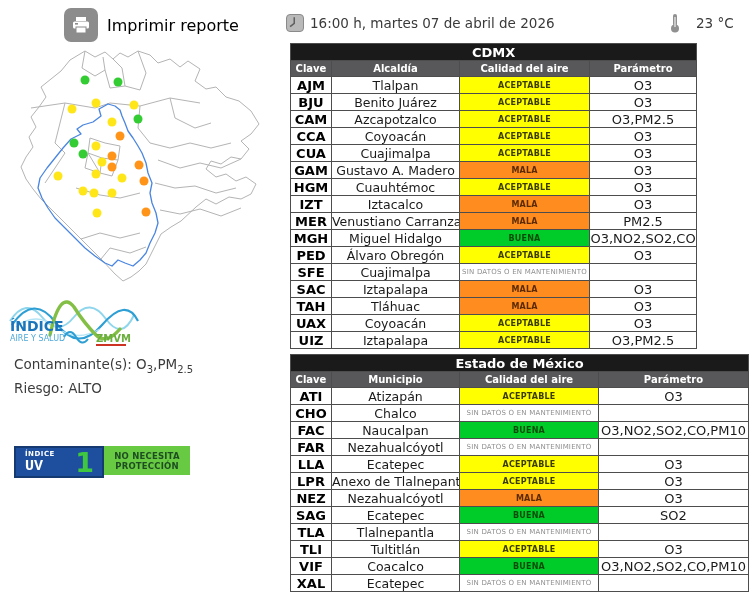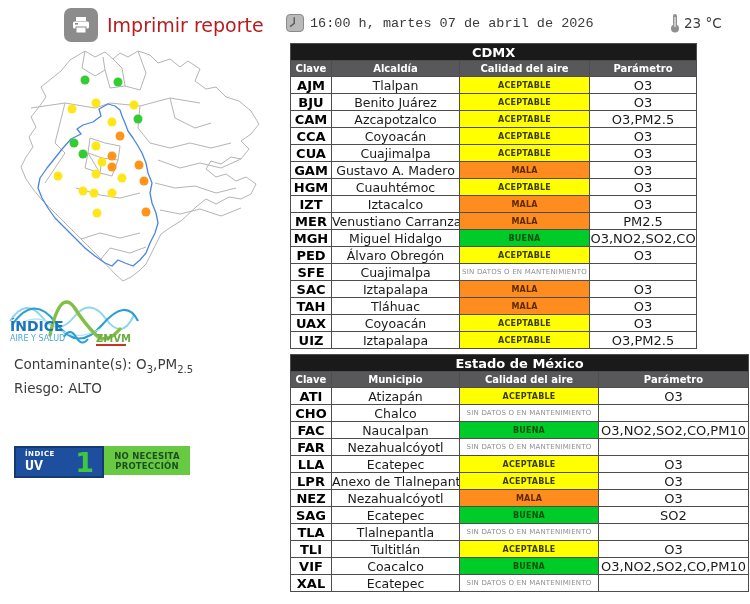--- a/index.html
+++ b/index.html
@@ -5,24 +5,24 @@
   * { margin:0; padding:0; box-sizing:border-box; }
   html,body { width:750px; height:604px; background:#fff; overflow:hidden;
     font-family:"DejaVu Sans","Liberation Sans",sans-serif; }
   .abs { position:absolute; }
   #stage { position:relative; width:750px; height:604px; background:#fff; }
 
   
   #print-btn { left:64px; top:8px; display:flex; align-items:center; gap:9px; cursor:pointer; }
   #print-icon { width:34px; height:34px; background:#8c8c8c; border-radius:7px;
     display:flex; align-items:center; justify-content:center; }
-  #print-label { color:#b91c1c; font-size:19px; }
-  #datetime-bar { left:286px; top:14px; display:flex; align-items:center; gap:6px;font-family:Liberation Mono, monospace; }
+  #print-label { color:#000000; font-size:16px; }
+  #datetime-bar { left:286px; top:14px; display:flex; align-items:center; gap:6px; }
   #datetime-text { color:#3a3a3a; font-size:13.5px; }
-  #temp-bar { left:670px; top:13px; display:flex; align-items:center; gap:4px; }
+  #temp-bar { left:670px; top:13px; display:flex; align-items:center; gap:16px; }
   #temp-text { color:#3a3a3a; font-size:13.5px; }
 
   
   #map-wrap { left:10px; top:48px; width:256px; height:242px; }
 
   
   #logo-wrap { left:8px; top:283px; width:135px; height:66px; }
 
   
   #summary { left:14px; top:355px; width:265px; color:#3c3c3c; font-size:13.5px; line-height:19px; }

